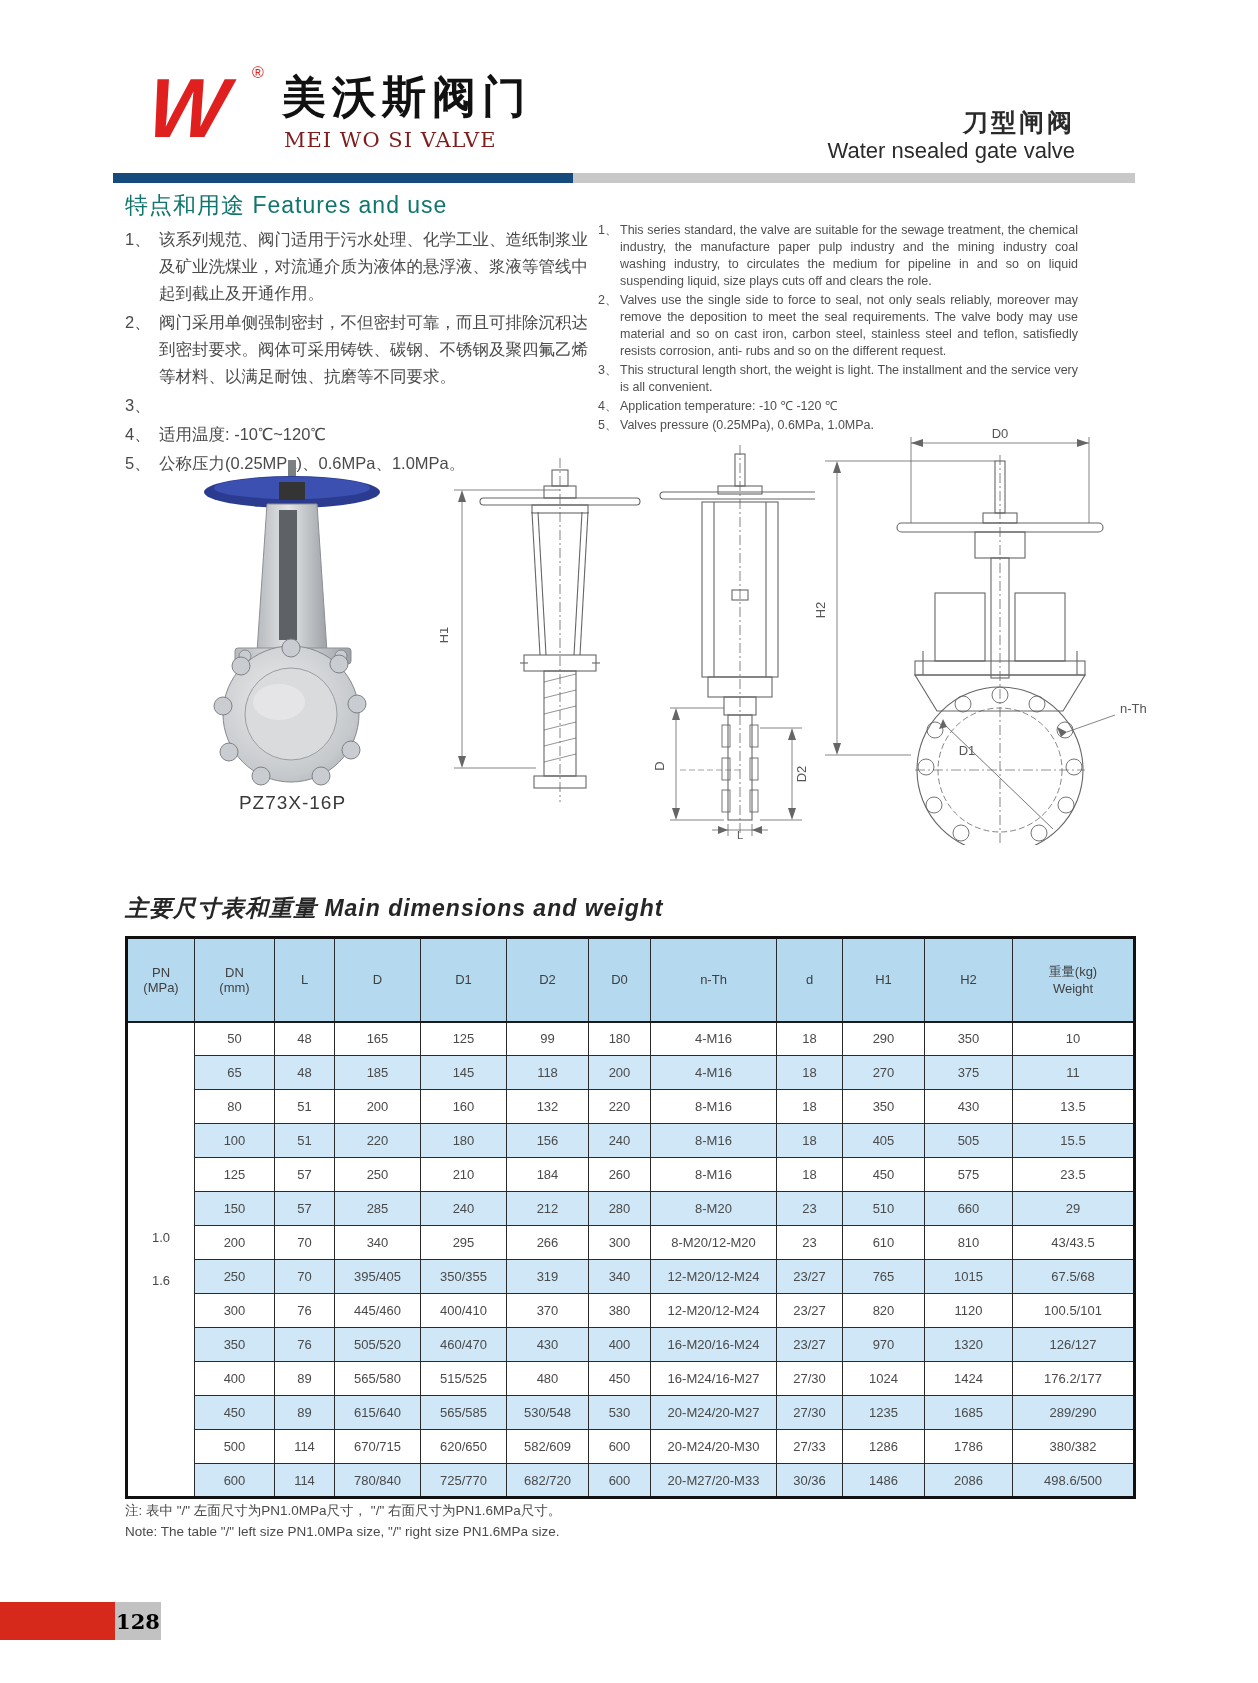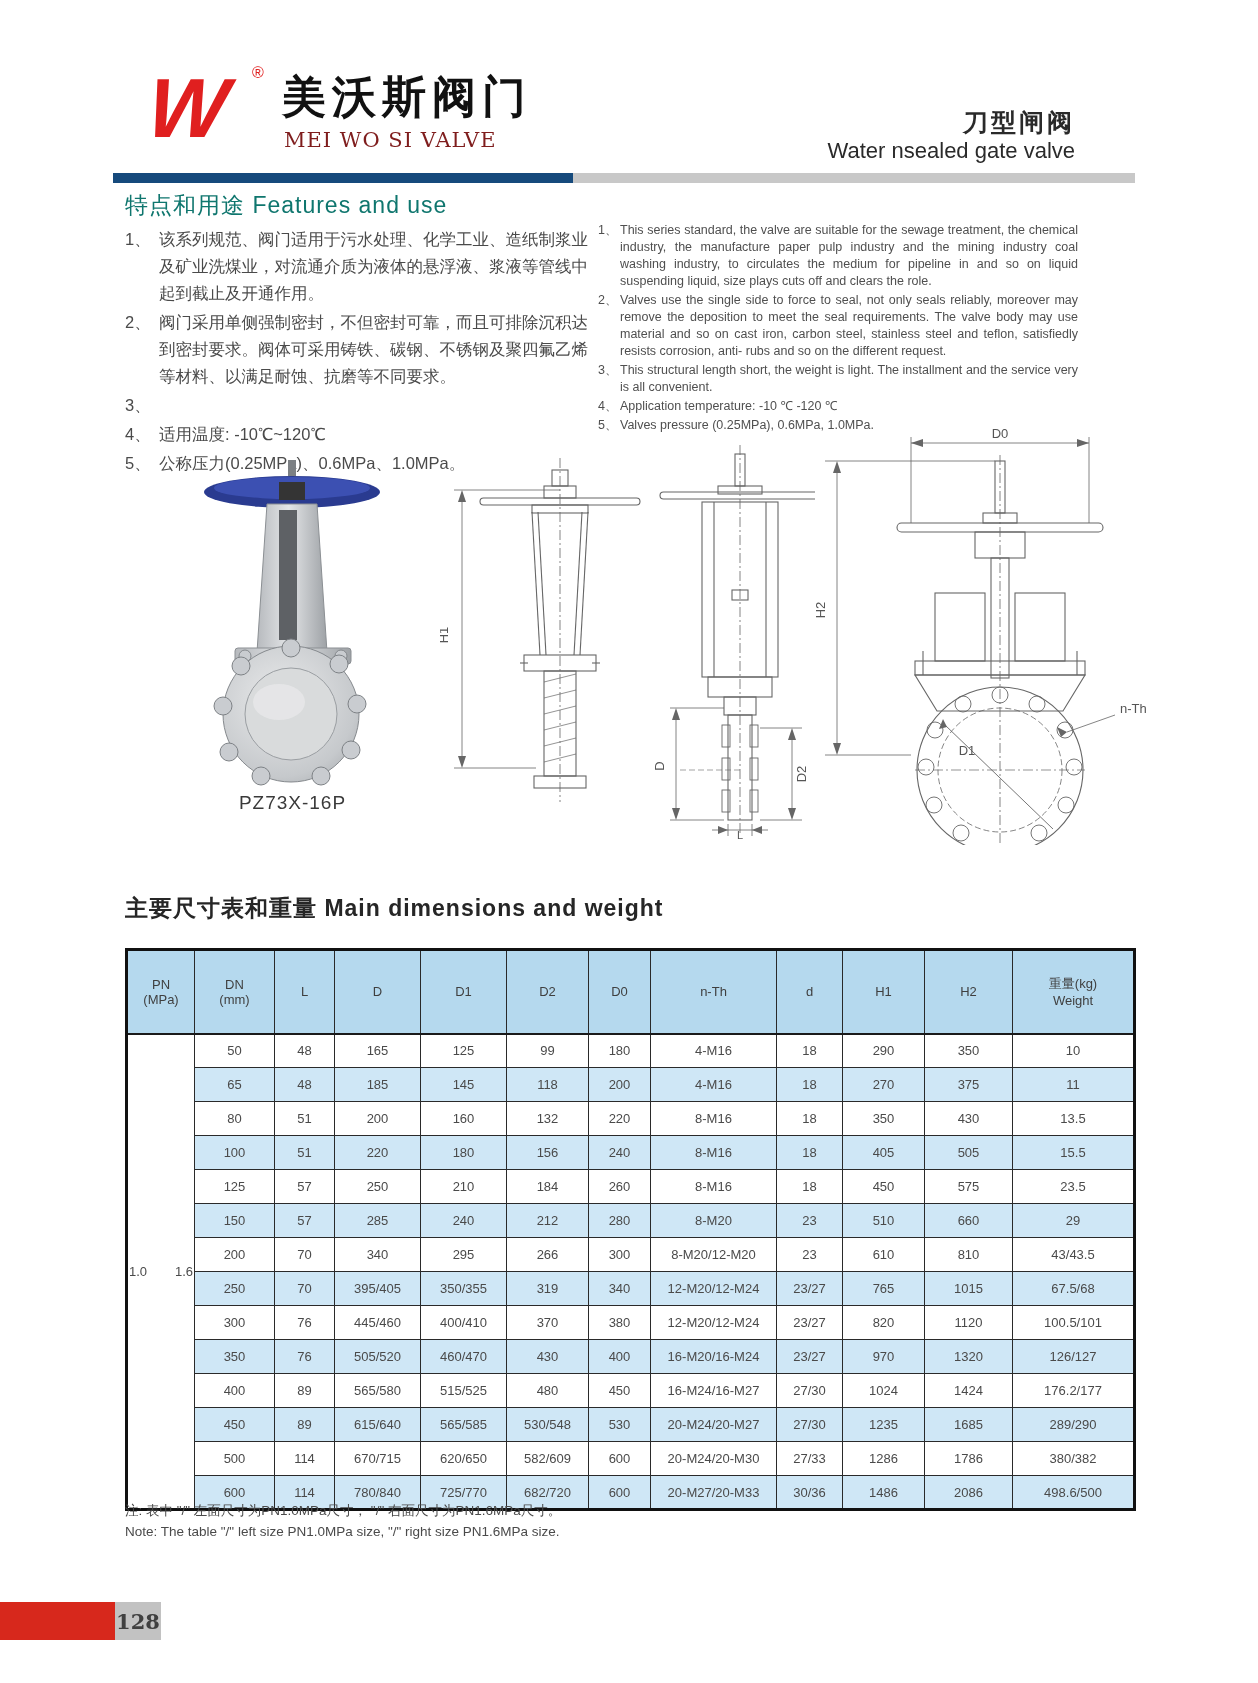--- a/index.html
+++ b/index.html
@@ -46,46 +46,46 @@
   .en-item + .en-item, .cn-item + .cn-item { margin-top:2px; }
 
   
   svg text { font-family:"Liberation Sans", sans-serif; fill:#555; }
   .fig-label {
     left:175px; top:792px; width:235px; text-align:center;
     font-size:19px; letter-spacing:1px; color:#3a3a3a;
   }
 
   
-  .dims-title { left:125px; top:893px; font-size:23px; font-weight:bold; color:#262626; letter-spacing:1px; }
+  .dims-title { left:125px; top:893px; font-size:23px; font-weight:bold; color:#262626; letter-spacing:1px;font-style:italic; }
   table.dims {
     position:absolute; left:125px; top:936px; width:1008px;
     border-collapse:collapse; table-layout:fixed;
     font-size:13px; color:#4a4a4a;
   }
   table.dims th, table.dims td {
     border:1px solid #2a2a2a; text-align:center; vertical-align:middle;
     padding:0 2px; height:34px; overflow:hidden;
   }
-  table.dims { border:3px solid #111;margin-top:12px; }
+  table.dims { border:3px solid #111; }
   table.dims thead th {
     background:#b5d9ee; height:84px; font-weight:normal;
     white-space:pre-line; color:#3f3f3f; border-bottom:2px solid #1a1a1a;
   }
   table.dims tr.alt td { background:#cfe7f6; }
   table.dims td.pn { background:#ffffff; }
-  .pn-stack { display:flex; flex-direction:row; gap:28px; align-items:center; justify-content:center; }
+  .pn-stack { display:flex; flex-direction:column; gap:28px; align-items:center; justify-content:center; }
   .note-cn { left:125px; top:1502px; font-size:13.5px; color:#4a4a4a; }
   .note-en { left:125px; top:1524px; font-size:13.5px; color:#4a4a4a; }
 
   
   .footer-red { left:0; top:1602px; width:115px; height:38px; background:#d7281c; }
   .footer-gray { left:115px; top:1602px; width:46px; height:38px; background:#c2c2c2;
     display:flex; align-items:center; justify-content:center; }
-  .page-num { font-family:"DejaVu Serif", serif; font-weight:bold; font-size:21px; color:#404040; }
+  .page-num { font-family:"DejaVu Serif", serif; font-weight:bold; font-size:21px; color:#000000; }
 </style>
 </head>
 <body>
 
 <div class="abs logo-mark">W</div>
 <div class="abs logo-reg">®</div>
 <div class="abs brand-cn">美沃斯阀门</div>
 <div class="abs brand-en">MEI WO SI VALVE</div>
 <div class="abs product-cn">刀型闸阀</div>
 <div class="abs product-en">Water nsealed gate valve</div>

